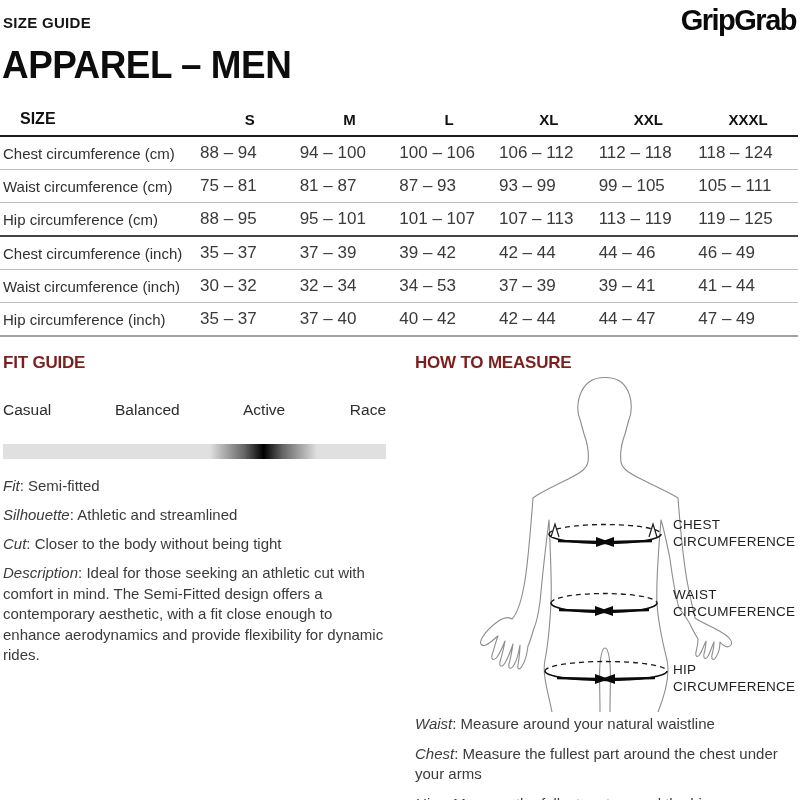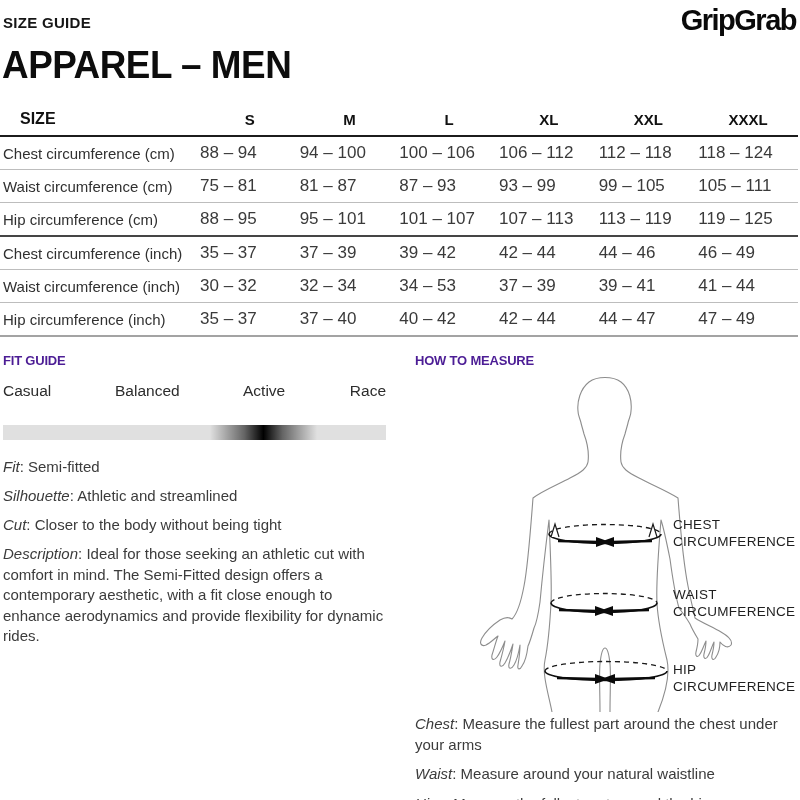--- a/index.html
+++ b/index.html
@@ -22,25 +22,25 @@
   .sizes-table th{font-weight:bold;color:#111;text-align:center;}
   .sizes-table th:first-child{text-align:left;padding-left:20px;font-size:16px;}
   .sizes-table td{color:#3a3a3a;font-size:17px;}
   .sizes-table td:first-child{text-align:left;padding-left:3px;font-size:15px;color:#303030;}
   .sizes-table thead tr{border-bottom:2px solid #1c1c1c;}
   .sizes-table tbody tr{border-bottom:1px solid #bdbdbd;}
   .sizes-table tbody tr.sep-heavy{border-bottom:2.5px solid #454545;}
   .sizes-table tbody tr:last-child{border-bottom:2px solid #a3a3a3;}
 
   
-  .sec-heading{font-size:13px;font-weight:bold;letter-spacing:-.2px;color:#4c1d95;}
+  .sec-heading{font-size:17px;font-weight:bold;letter-spacing:-.2px;color:#7f1d1d;}
 
   
   .fit-col{position:absolute;left:3px;top:353px;width:383px;}
-  .fit-scale{position:relative;height:58px;margin-top:14px;}
+  .fit-scale{position:relative;height:58px;margin-top:28px;}
   .fit-scale .lbl{position:absolute;top:0;font-size:15.5px;color:#2c2c2c;}
   .lbl-casual{left:0;}
   .lbl-balanced{left:112px;text-align:center;}
   .lbl-active{left:240px;}
   .lbl-race{right:0;}
   .fit-bar{position:absolute;left:0;top:43px;width:383px;height:15px;background:#e0e0e0;}
   .fit-bar .blob{position:absolute;inset:0;
     background:linear-gradient(90deg,rgba(0,0,0,0) 54%,rgba(0,0,0,.55) 63%,#000 68%,
                rgba(0,0,0,.55) 73%,rgba(0,0,0,0) 82%);}
   .fit-details{margin-top:17px;}
@@ -283,19 +283,19 @@
         <div>WAIST</div>
         <div>CIRCUMFERENCE</div>
       </div>
       <div class="diag-label dl-hip">
         <div>HIP</div>
         <div>CIRCUMFERENCE</div>
       </div>
     </div>
 
     <div class="instructions">
+      <p><i>Waist</i><span>: </span><span>Measure around your natural waistline</span></p>
       <p><i>Chest</i><span>: </span><span>Measure the fullest part around the chest under your arms</span></p>
-      <p><i>Waist</i><span>: </span><span>Measure around your natural waistline</span></p>
       <p><i>Hips</i><span>: </span><span>Measure the fullest part around the hips</span></p>
     </div>
   </div>
 
 </div>
 
 </body></html>

